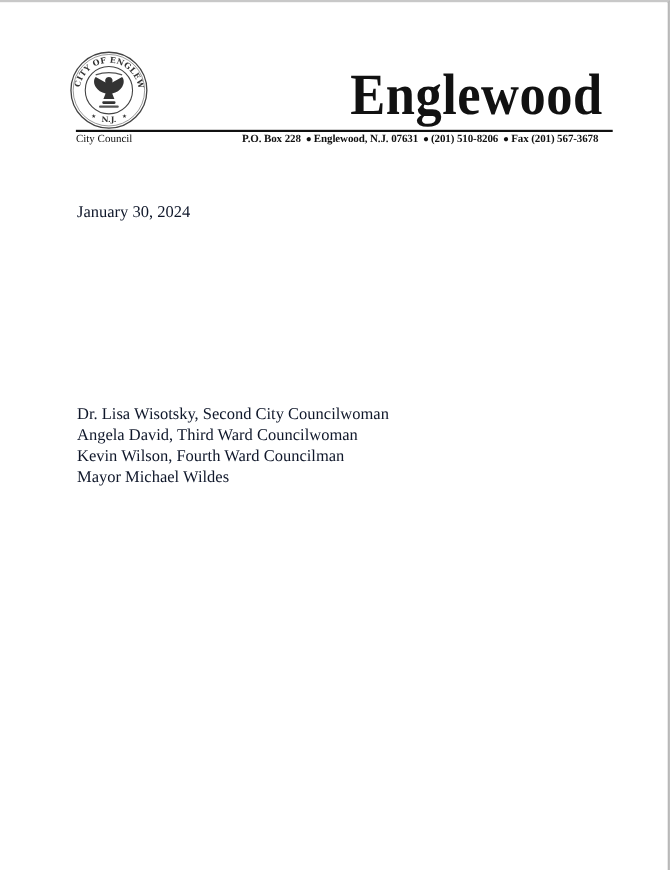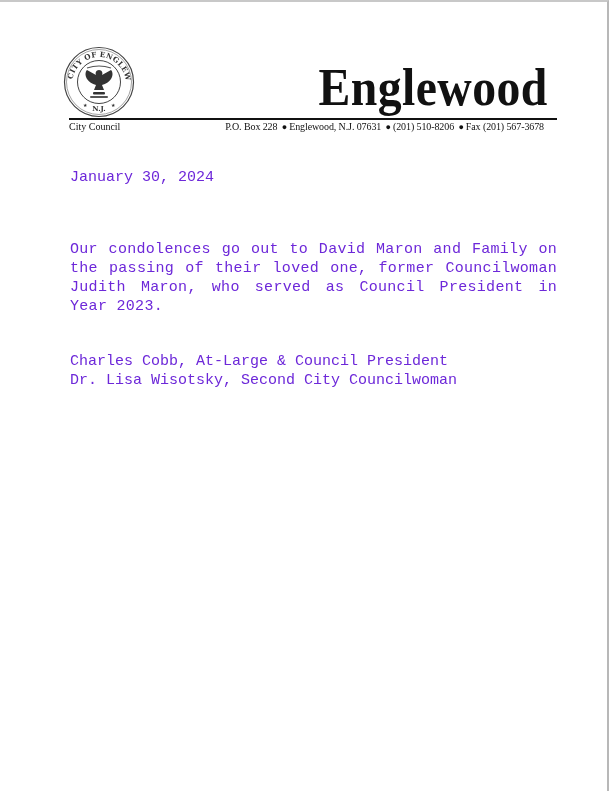--- a/index.html
+++ b/index.html
@@ -15,25 +15,25 @@
     font-family: "Liberation Serif", "DejaVu Serif", serif;
     font-weight:bold; font-size:53px; letter-spacing:0.5px; color:#111;
     line-height:60px; transform:scaleX(0.9); transform-origin:right center;
   }
   .rule { position:absolute; left:69px; top:116px; width:488px; height:1.5px; background:#111; }
   .dept {
     position:absolute; left:69px; top:119px; font-size:10px; color:#111;
     font-family:Liberation Serif, serif;
   }
   .contact {
-    position:absolute; right:63px; top:119px; font-size:10px; font-weight:normal; color:#111;
+    position:absolute; right:63px; top:119px; font-size:10px; font-weight:bold; color:#111;
     font-family:"Liberation Serif", serif; letter-spacing:-0.1px;
   }
   .contact .dot { font-size:9px; margin:0 2px; }
-  .text { font-family:Liberation Mono, monospace; font-size:15px; color:#6d28d9; }
+  .text { font-family:Liberation Serif, serif; font-size:15px; color:#0f172a;margin-top:16px; }
   .date { position:absolute; left:70px; top:167px; }
   .para {
     position:absolute; left:70px; top:238px; width:487px; line-height:19px;
     text-align:justify; text-align-last:left; letter-spacing:0.3px;
   }
   .signoff { position:absolute; left:70px; top:313px; }
   .members { position:absolute; left:70px; top:350px; line-height:19px; }
   .members div { white-space:nowrap; }
 </style>
 </head>
@@ -71,19 +71,20 @@
   <div class="dept">City Council</div>
 
   <div class="contact">
     <span>P.O. Box 228</span>
     <span class="dot">●</span><span>Englewood, N.J. 07631</span>
     <span class="dot">●</span><span>(201) 510-8206</span>
     <span class="dot">●</span><span>Fax (201) 567-3678</span>
   </div>
 
   <div class="text date">January 30, 2024</div>
-  <div class="text para">Our condolences go out to David Maron and Family on the passing of their loved one, former Councilwoman Judith Maron, who served as Council President in Year 2023.</div>
 
   <div class="text members">
-    <div>Charles Cobb, At-Large &amp; Council President</div>
     <div>Dr. Lisa Wisotsky, Second City Councilwoman</div>
+    <div>Angela David, Third Ward Councilwoman</div>
+    <div>Kevin Wilson, Fourth Ward Councilman</div>
+    <div>Mayor Michael Wildes</div>
   </div>
 </div>
 
 </body></html>

